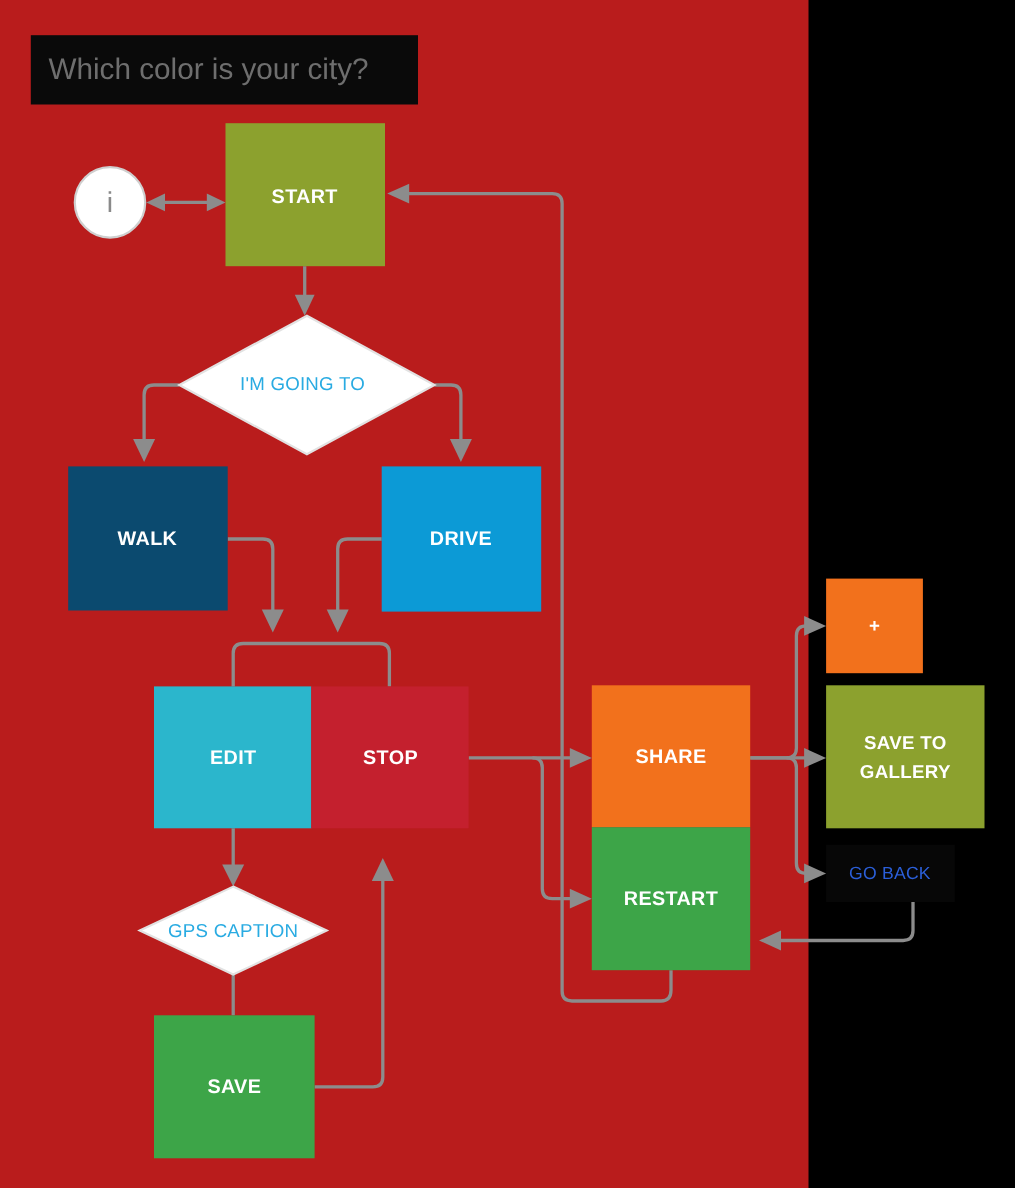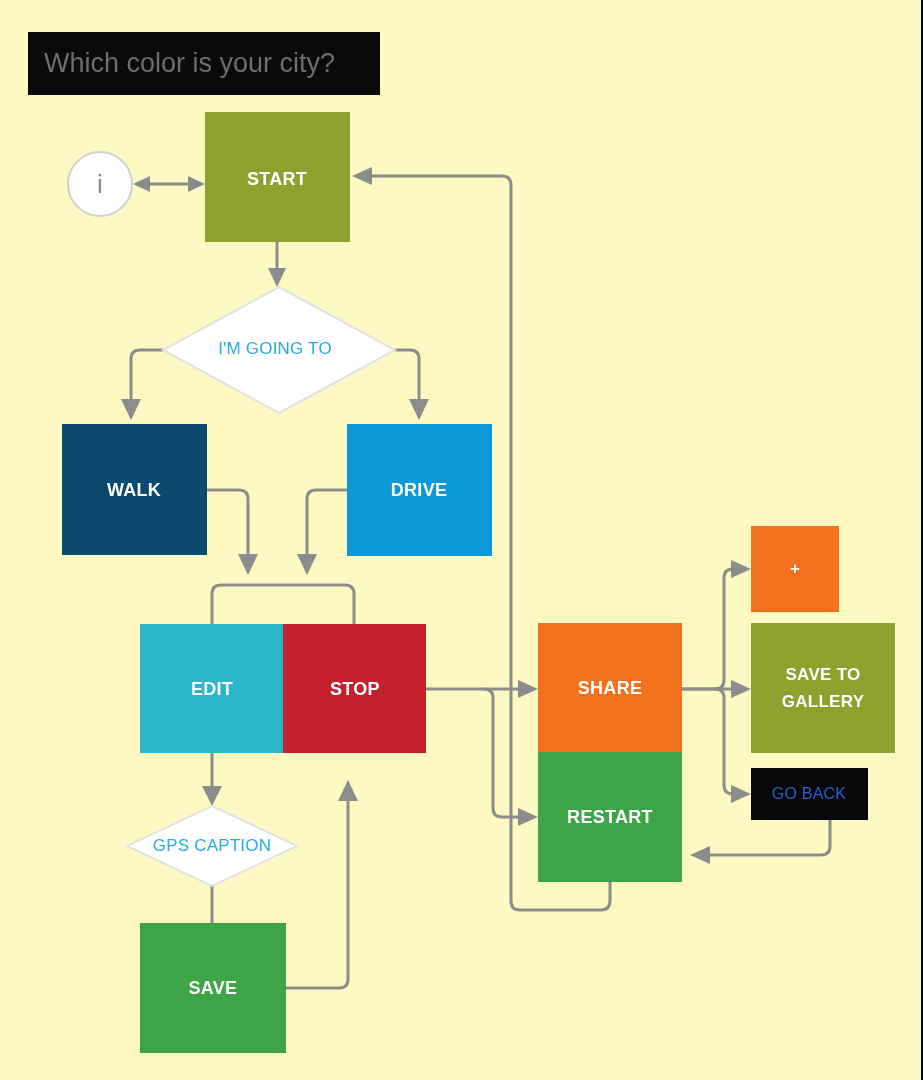--- a/index.html
+++ b/index.html
@@ -8,23 +8,23 @@
     background: #000000;
   }
   body {
     width: 923px;
     height: 1080px;
     overflow: hidden;
     font-family: "Liberation Sans", sans-serif;
   }
   #stage {
     position: relative;
-    width: 921px;
+    width: 735px;
     height: 1080px;
-    background: #fef9c3;
+    background: #b91c1c;
   }
   svg#flow {
     position: absolute;
     left: 0;
     top: 0;
     width: 923px;
     height: 1080px;
     display: block;
   }
   .node-label {

